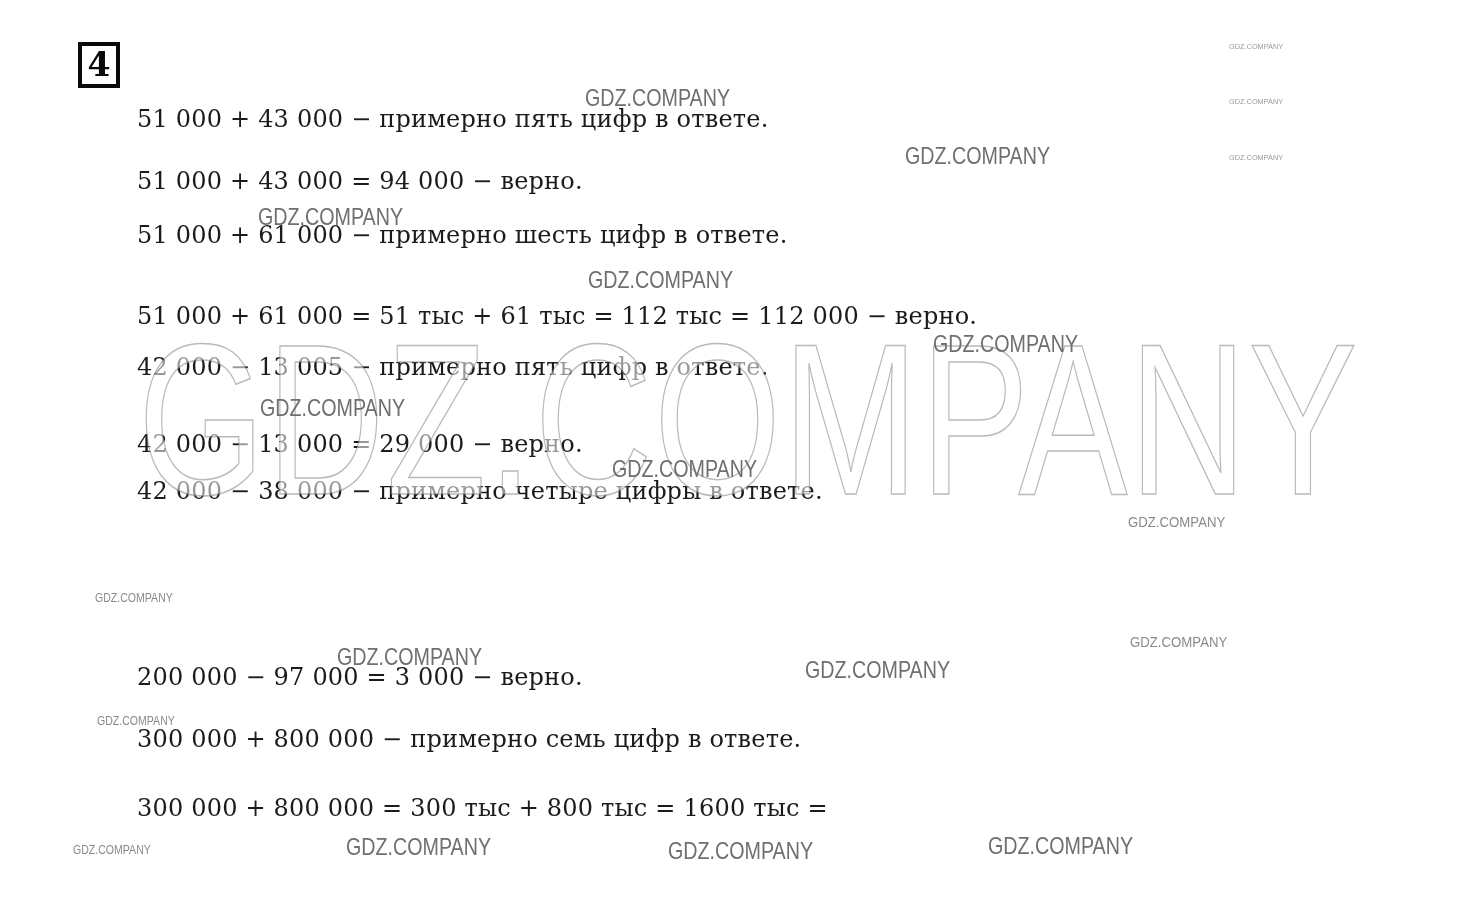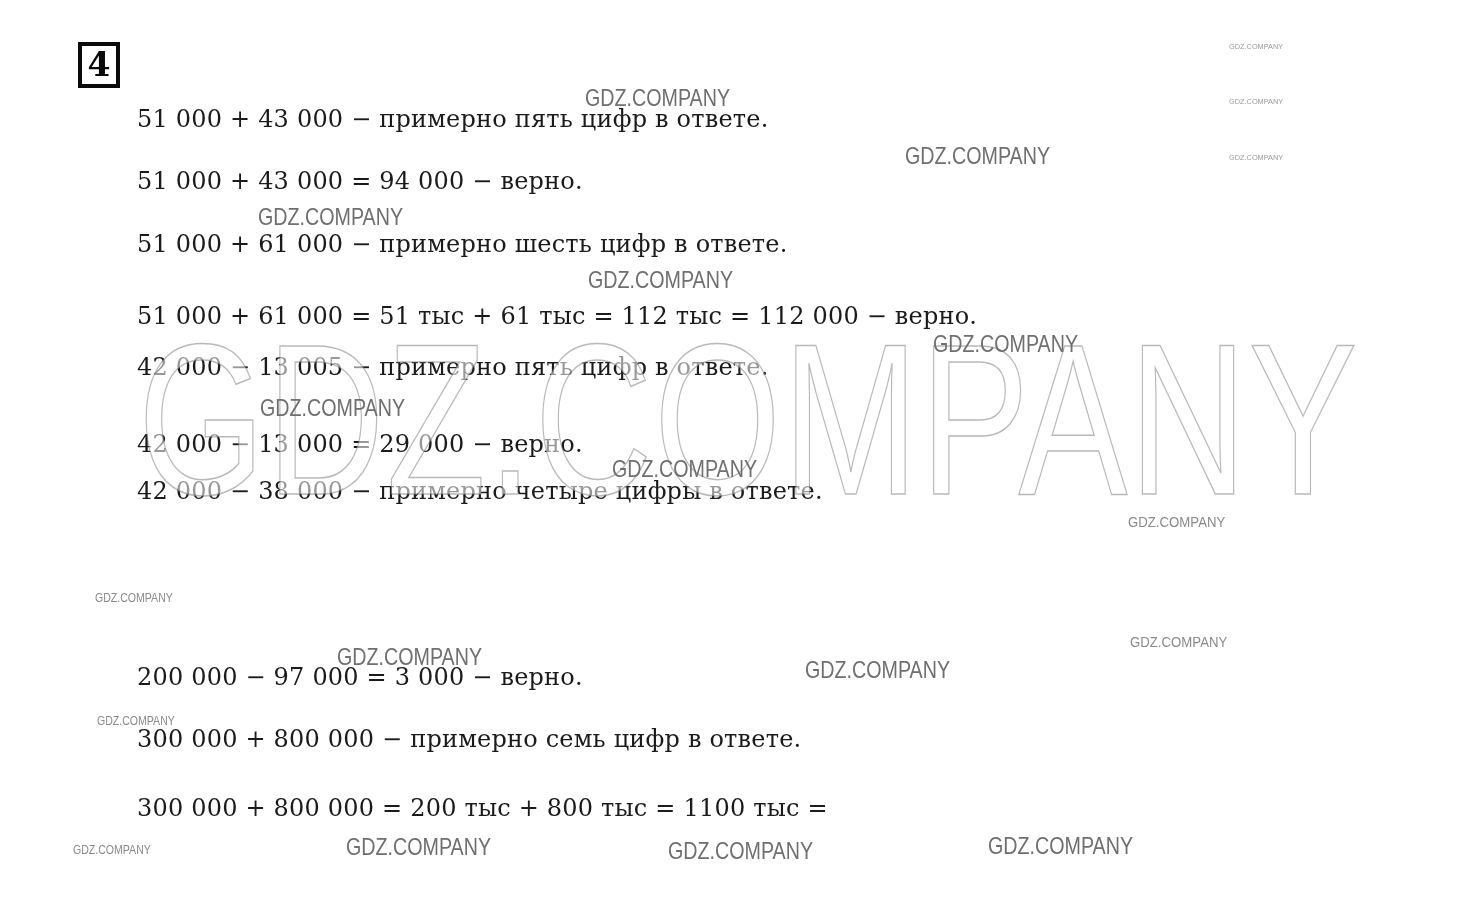--- a/index.html
+++ b/index.html
@@ -67,28 +67,28 @@
 </style>
 </head>
 <body>
 
 <div class="canvas">
 
   <div class="badge">4</div>
 
   <div class="line" style="top:107px">51 000 + 43 000 − примерно пять цифр в ответе.</div>
   <div class="line" style="top:169px">51 000 + 43 000 = 94 000 − верно.</div>
-  <div class="line" style="top:232px">51 000 + 61 000 − примерно шесть цифр в ответе.</div>
+  <div class="line" style="top:223px">51 000 + 61 000 − примерно шесть цифр в ответе.</div>
   <div class="line" style="top:304px">51 000 + 61 000 = 51 тыс + 61 тыс = 112 тыс = 112 000 − верно.</div>
   <div class="line" style="top:355px">42 000 − 13 005 − примерно пять цифр в ответе.</div>
   <div class="line" style="top:432px">42 000 − 13 000 = 29 000 − верно.</div>
   <div class="line" style="top:479px">42 000 − 38 000 − примерно четыре цифры в ответе.</div>
   <div class="line" style="top:665px">200 000 − 97 000 = 3 000 − верно.</div>
   <div class="line" style="top:727px">300 000 + 800 000 − примерно семь цифр в ответе.</div>
-  <div class="line" style="top:796px">300 000 + 800 000 = 200 тыс + 800 тыс = 1100 тыс =</div>
+  <div class="line" style="top:796px">300 000 + 800 000 = 300 тыс + 800 тыс = 1600 тыс =</div>
   <div class="line" style="top:908px">= 1 100 000 − верно.</div>
 
   <div class="giant-wm">GDZ.COMPANY</div>
 
   <div class="wm wm-tiny" style="left:1229px; top:43px">GDZ.COMPANY</div>
   <div class="wm wm-tiny" style="left:1229px; top:98px">GDZ.COMPANY</div>
   <div class="wm wm-tiny" style="left:1229px; top:154px">GDZ.COMPANY</div>
 
   <div class="wm wm-med" style="left:585px; top:86px">GDZ.COMPANY</div>
   <div class="wm wm-med" style="left:905px; top:144px">GDZ.COMPANY</div>

